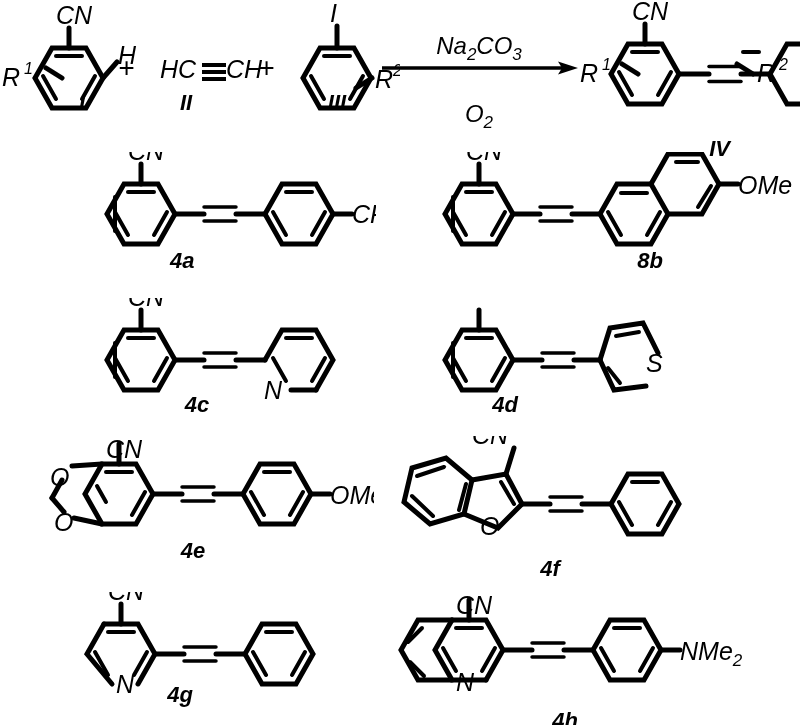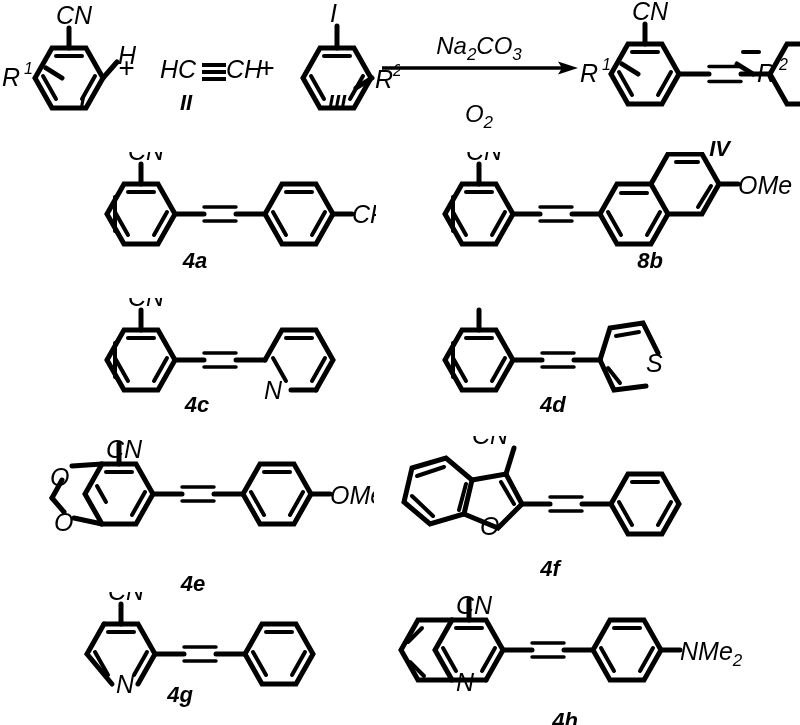--- a/index.html
+++ b/index.html
@@ -171,21 +171,21 @@
         <path d="M239,60 L226,83" stroke-width="4"></path>
         <path d="M187,60 L200,83" stroke-width="4"></path>
         <path d="M247,62 L266,62"></path>
       </g>
       <text class="atom" x="42" y="8">CN</text>
       <text class="atom" x="266" y="71">
         <tspan>CF</tspan><tspan class="sub" dy="6">3</tspan>
       </text>
     </svg>
   </div>
-  <div class="struct" style="left:170px;top:248px;width:50px;text-align:center;">
+  <div class="struct" style="left:170px;top:248px;width:50px;">
     <span class="cmpdlabel">4a</span>
   </div>
 
   <div class="struct" style="left:424px;top:152px;">
     <svg width="376" height="105" viewBox="0 0 376 105">
       <g stroke="#000" stroke-width="5" fill="none" stroke-linecap="round">
         <path d="M38,32 L72,32 L89,62 L72,92 L38,92 L21,62 Z"></path>
         <path d="M42,40 L68,40" stroke-width="4"></path>
         <path d="M81,60 L68,83" stroke-width="4"></path>
         <path d="M29,60 L42,83" stroke-width="4"></path>
@@ -257,21 +257,21 @@
         <path d="M150,62 L176,62"></path>
 
         <path d="M176,62 L186,30 L219,25 L234,55"></path>
         <path d="M176,62 L190,92 L222,88"></path>
         <path d="M192,38 L215,34" stroke-width="4"></path>
         <path d="M184,70 L196,85" stroke-width="4"></path>
       </g>
       <text class="atom" x="222" y="74">S</text>
     </svg>
   </div>
-  <div class="struct" style="left:540px;top:392px;width:50px;">
+  <div class="struct" style="left:480px;top:392px;width:50px;text-align:center;">
     <span class="cmpdlabel">4d</span>
   </div>
 
   <div class="struct" style="left:34px;top:436px;">
     <svg width="340" height="125" viewBox="0 0 340 125">
       <g stroke="#000" stroke-width="5" fill="none" stroke-linecap="round">
 
         <path d="M68,28 L102,28 L119,58 L102,88 L68,88 L51,58 Z"></path>
         <path d="M72,36 L98,36" stroke-width="4"></path>
         <path d="M111,56 L98,79" stroke-width="4"></path>
@@ -299,21 +299,21 @@
       <text class="atom" x="16" y="50">O</text>
       <text class="atom" x="20" y="95">O</text>
       <text class="atom" x="296" y="68">OMe</text>
     </svg>
   </div>
   <div class="struct" style="left:34px;top:436px;">
     <svg width="160" height="30" viewBox="0 0 160 30">
       <text class="atom" x="72" y="22">CN</text>
     </svg>
   </div>
-  <div class="struct" style="left:168px;top:571px;width:50px;text-align:center;">
+  <div class="struct" style="left:168px;top:538px;width:50px;text-align:center;">
     <span class="cmpdlabel">4e</span>
   </div>
 
   <div class="struct" style="left:400px;top:436px;">
     <svg width="340" height="125" viewBox="0 0 340 125">
       <g stroke="#000" stroke-width="5" fill="none" stroke-linecap="round">
 
         <path d="M12,32 L46,22 L72,44 L64,78 L30,88 L4,66 Z"></path>
         <path d="M17,40 L44,31" stroke-width="4"></path>
         <path d="M66,48 L59,74" stroke-width="4"></path>

